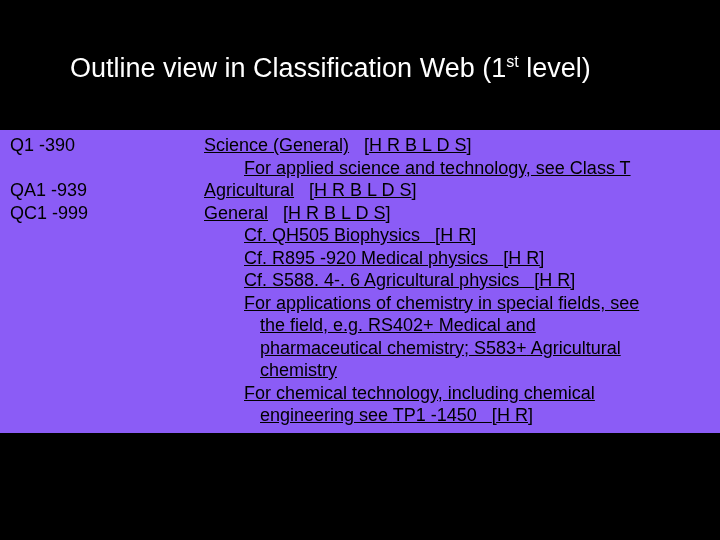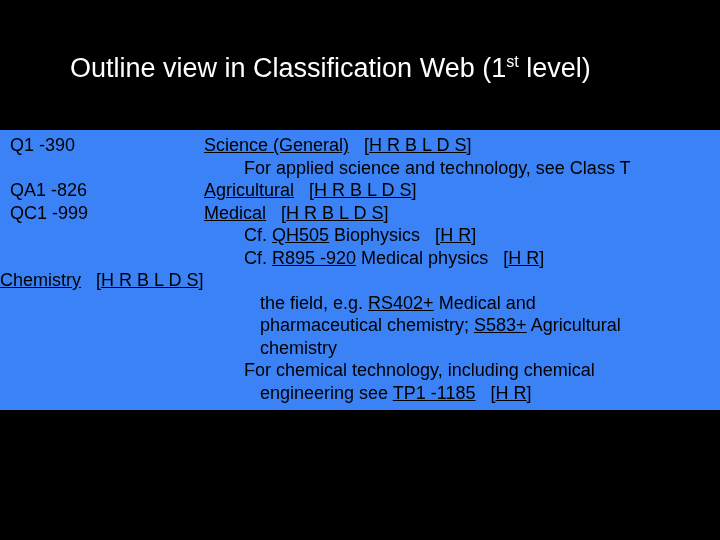--- a/index.html
+++ b/index.html
@@ -25,21 +25,21 @@
     font-size: 27px;
     color: #fff;
     white-space: nowrap;
   }
   .title sup { font-size: 0.6em; vertical-align: super; }
   .panel {
     position: absolute;
     left: 0;
     top: 130px;
     width: 720px;
-    background: #3b82f6;
+    background: #8b5cf6;
     color: #000;
     font-size: 18px;
     line-height: 1.25;
     padding: 4px 0 6px 0;
   }
   .row {
     display: flex;
     align-items: flex-start;
   }
   .code-col {
@@ -58,20 +58,21 @@
   }
   .bracket {
     white-space: nowrap;
   }
   .bracket .letters {
     text-decoration: underline;
     color: #000;
   }
   .note-row .body-col {
     padding-left: 40px;
+    text-decoration: underline;
   }
   .note-row .body-col.cont {
     padding-left: 56px;
   }
   .ulink {
     text-decoration: underline;
     color: #000;
   }
 </style>
 </head>
@@ -86,55 +87,62 @@
   <div class="panel" id="panel">
       <div class="row">
         <div class="code-col">Q1 -390</div>
         <div class="body-col"><span class="subject">Science (General)</span>&nbsp;&nbsp; <span class="bracket">[<span class="letters">H R B L D S</span>]</span></div>
       </div>
       <div class="row note-row">
         <div class="code-col"></div>
         <div class="body-col">For applied science and technology, see Class T</div>
       </div>
       <div class="row">
-        <div class="code-col">QA1 -826</div>
+        <div class="code-col">QA1 -939</div>
         <div class="body-col"><span class="subject">Agricultural</span>&nbsp;&nbsp; <span class="bracket">[<span class="letters">H R B L D S</span>]</span></div>
       </div>
       <div class="row">
       </div>
       <div class="row">
         <div class="code-col">QC1 -999</div>
-        <div class="body-col"><span class="subject">Medical</span>&nbsp;&nbsp; <span class="bracket">[<span class="letters">H R B L D S</span>]</span></div>
+        <div class="body-col"><span class="subject">General</span>&nbsp;&nbsp; <span class="bracket">[<span class="letters">H R B L D S</span>]</span></div>
       </div>
       <div class="row note-row">
         <div class="code-col"></div>
         <div class="body-col">Cf. <span class="ulink">QH505</span> Biophysics&nbsp;&nbsp; <span class="bracket">[<span class="letters">H R</span>]</span></div>
       </div>
       <div class="row note-row">
         <div class="code-col"></div>
         <div class="body-col">Cf. <span class="ulink">R895 -920</span> Medical physics&nbsp;&nbsp; <span class="bracket">[<span class="letters">H R</span>]</span></div>
       </div>
+      <div class="row note-row">
+        <div class="code-col"></div>
+        <div class="body-col">Cf. <span class="ulink">S588. 4-. 6</span> Agricultural physics&nbsp;&nbsp; <span class="bracket">[<span class="letters">H R</span>]</span></div>
+      </div>
       <div class="row">
-        <div class="body-col"><span class="subject">Chemistry</span>&nbsp;&nbsp; <span class="bracket">[<span class="letters">H R B L D S</span>]</span></div>
+      </div>
+      <div class="row note-row">
+        <div class="code-col"></div>
+        <div class="body-col">For applications of chemistry in special fields, see</div>
       </div>
       <div class="row note-row">
         <div class="code-col"></div>
         <div class="body-col cont">the field, e.g. <span class="ulink">RS402+</span> Medical and</div>
       </div>
       <div class="row note-row">
         <div class="code-col"></div>
         <div class="body-col cont">pharmaceutical chemistry; <span class="ulink">S583+</span> Agricultural</div>
       </div>
       <div class="row note-row">
         <div class="code-col"></div>
         <div class="body-col cont">chemistry</div>
       </div>
       <div class="row note-row">
         <div class="code-col"></div>
         <div class="body-col">For chemical technology, including chemical</div>
       </div>
       <div class="row note-row">
         <div class="code-col"></div>
-        <div class="body-col cont">engineering see <span class="ulink">TP1 -1185</span>&nbsp;&nbsp; <span class="bracket">[<span class="letters">H R</span>]</span></div>
+        <div class="body-col cont">engineering see <span class="ulink">TP1 -1450</span>&nbsp;&nbsp; <span class="bracket">[<span class="letters">H R</span>]</span></div>
       </div>
     </div>
 
 </div>
 
 </body></html>

